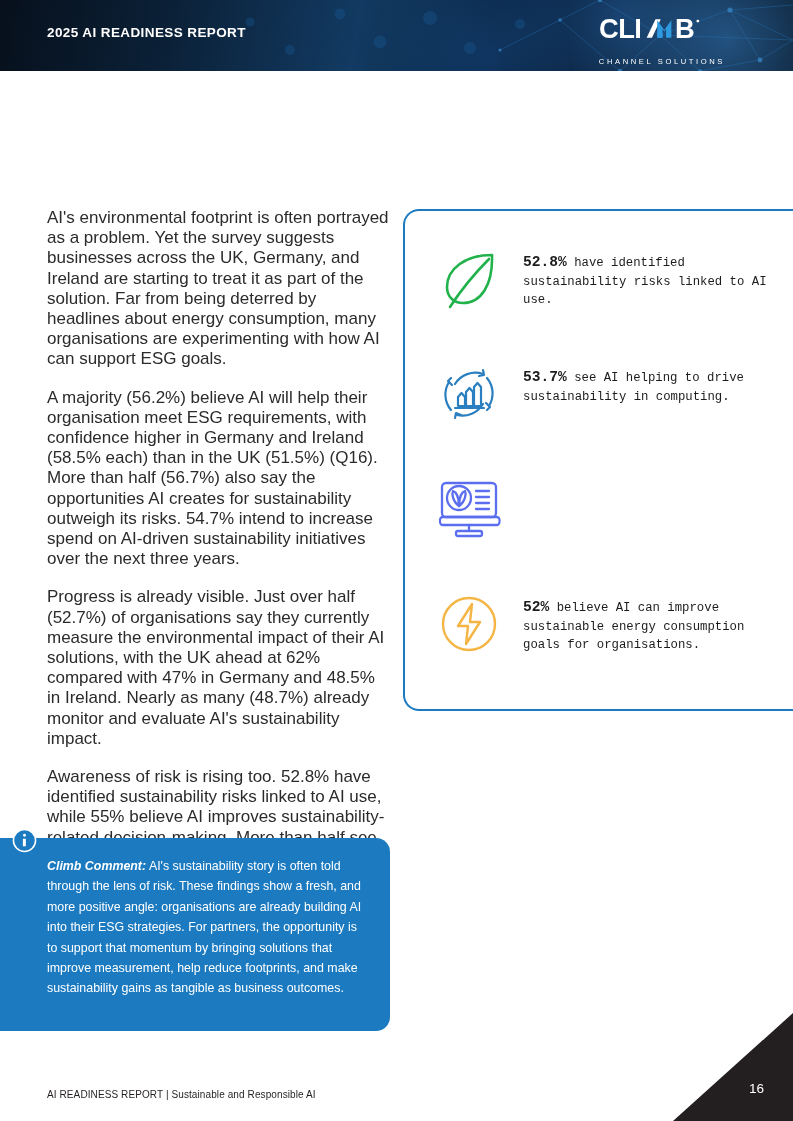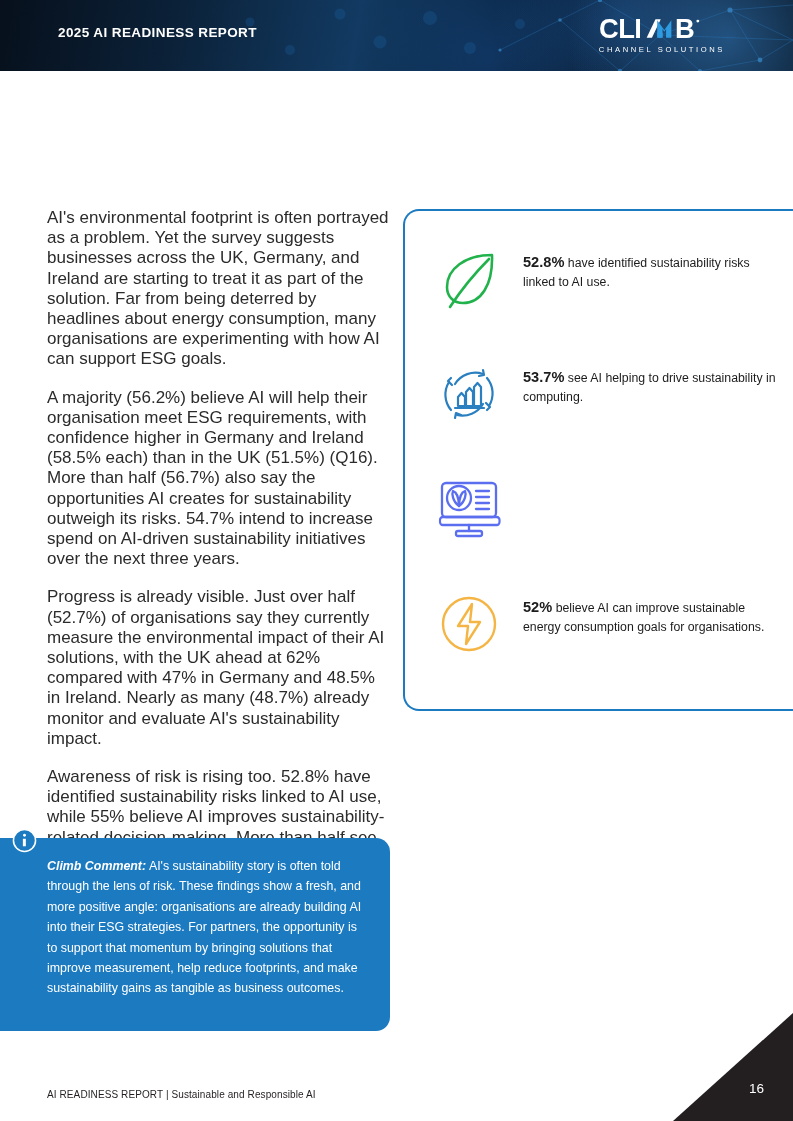--- a/index.html
+++ b/index.html
@@ -32,21 +32,21 @@
       linear-gradient(100deg, #07101c 0%, #0b2138 22%, #123a62 45%, #0a2440 62%, #030a14 82%, #01060d 100%);
     overflow: hidden;
   }
   .mesh {
     position: absolute;
     inset: 0;
     opacity: 0.85;
   }
   .header-title {
     position: absolute;
-    left: 58px;
+    left: 47px;
     top: 25px;
     color: #ffffff;
     font-size: 13.5px;
     font-weight: 700;
     letter-spacing: 0.4px;
     font-family: "Liberation Sans", sans-serif;
     z-index: 5;
   }
 
   
@@ -60,21 +60,21 @@
   .logo-mark {
     display: block;
     height: 30px;
   }
   .logo-sub {
     display: block;
     color: #ffffff;
     font-size: 7.6px;
     letter-spacing: 2.6px;
     font-weight: 400;
-    margin-top: 1px;
+    margin-top: 13px;
     font-family: "Liberation Sans", sans-serif;
   }
 
   
   .page-title {
     position: absolute;
     left: 47px;
     top: 96px;
     font-size: 31px;
     font-weight: 700;
@@ -149,21 +149,21 @@
   .stat-icon {
     width: 64px;
     height: 64px;
     flex: 0 0 64px;
     margin-right: 22px;
   }
   .stat-text {
     font-size: 12.3px;
     line-height: 18.5px;
     color: #1c1c1c;
-    font-family: Liberation Sans, sans-serif;
+    font-family: Liberation Mono, monospace;
     padding-top: 6px;
   }
   .stat-num {
     font-weight: 700;
     font-size: 14.6px;
   }
 
   
   .footer-text {
     position: absolute;

